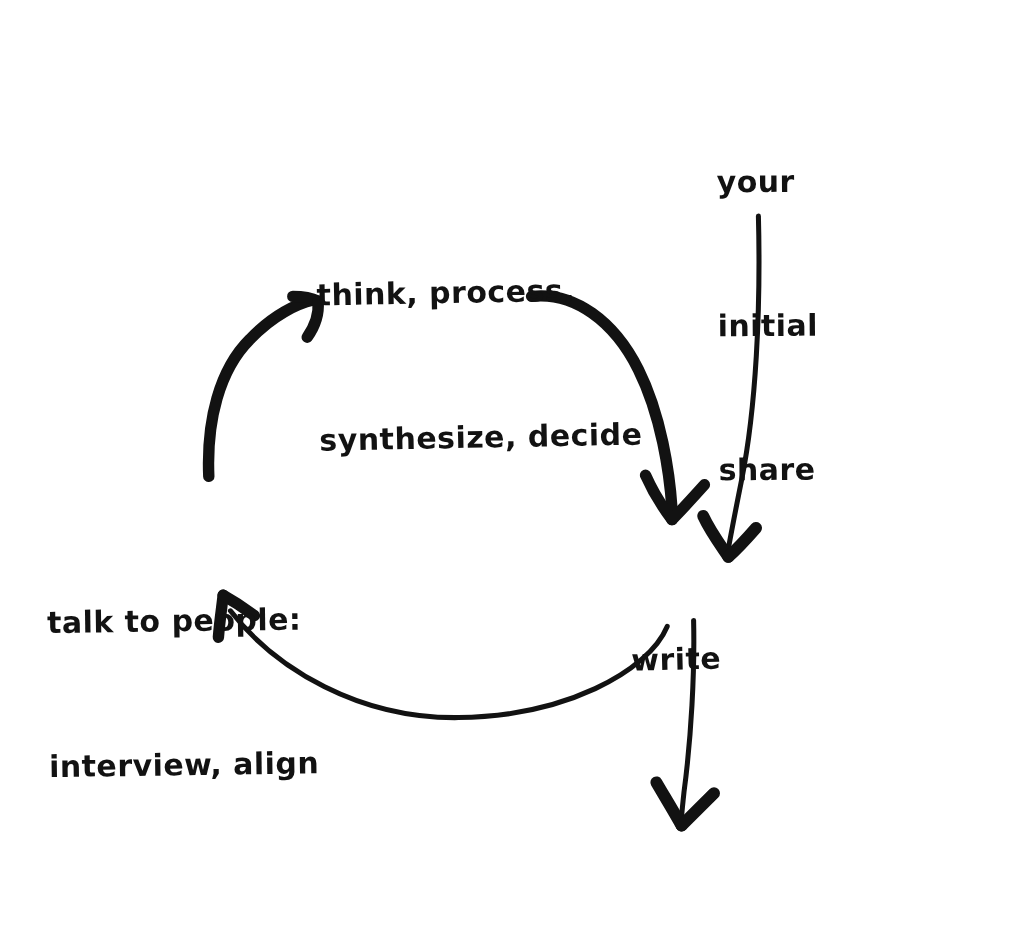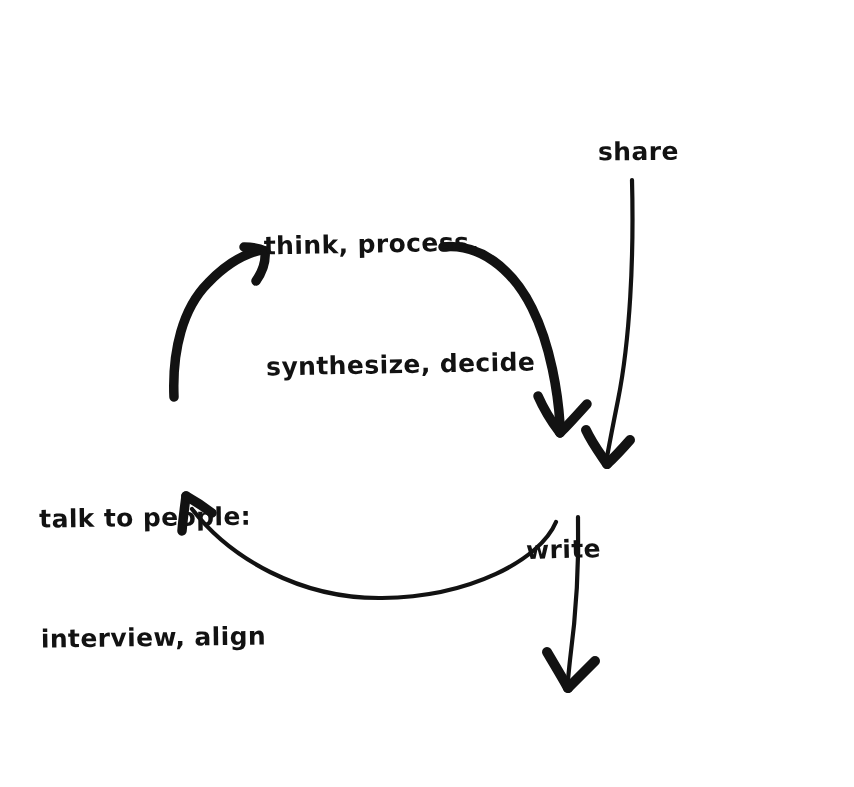--- a/index.html
+++ b/index.html
@@ -87,20 +87,22 @@
 
     <g>
       <path d="M578,517 C579,560 576,615 570,660 C569,670 568,678 568,682" fill="none" stroke="#121212" stroke-width="4.2" stroke-linecap="round" stroke-linejoin="round"></path>
       <path d="M547,652 C554,664 562,677 568,688" fill="none" stroke="#121212" stroke-width="10" stroke-linecap="round" stroke-linejoin="round"></path>
       <path d="M568,688 C577,679 586,670 595,661" fill="none" stroke="#121212" stroke-width="10" stroke-linecap="round" stroke-linejoin="round"></path>
     </g>
 
   </svg>
 
   <div class="node-label" id="label-ideas">
+    <span>your</span>
+    <span>initial</span>
     <span>share</span>
   </div>
 
   <div class="node-label" id="label-think">
     <span>think, process,</span>
     <span>synthesize, decide</span>
   </div>
 
   <div class="node-label" id="label-talk">
     <span>talk to people:</span>

